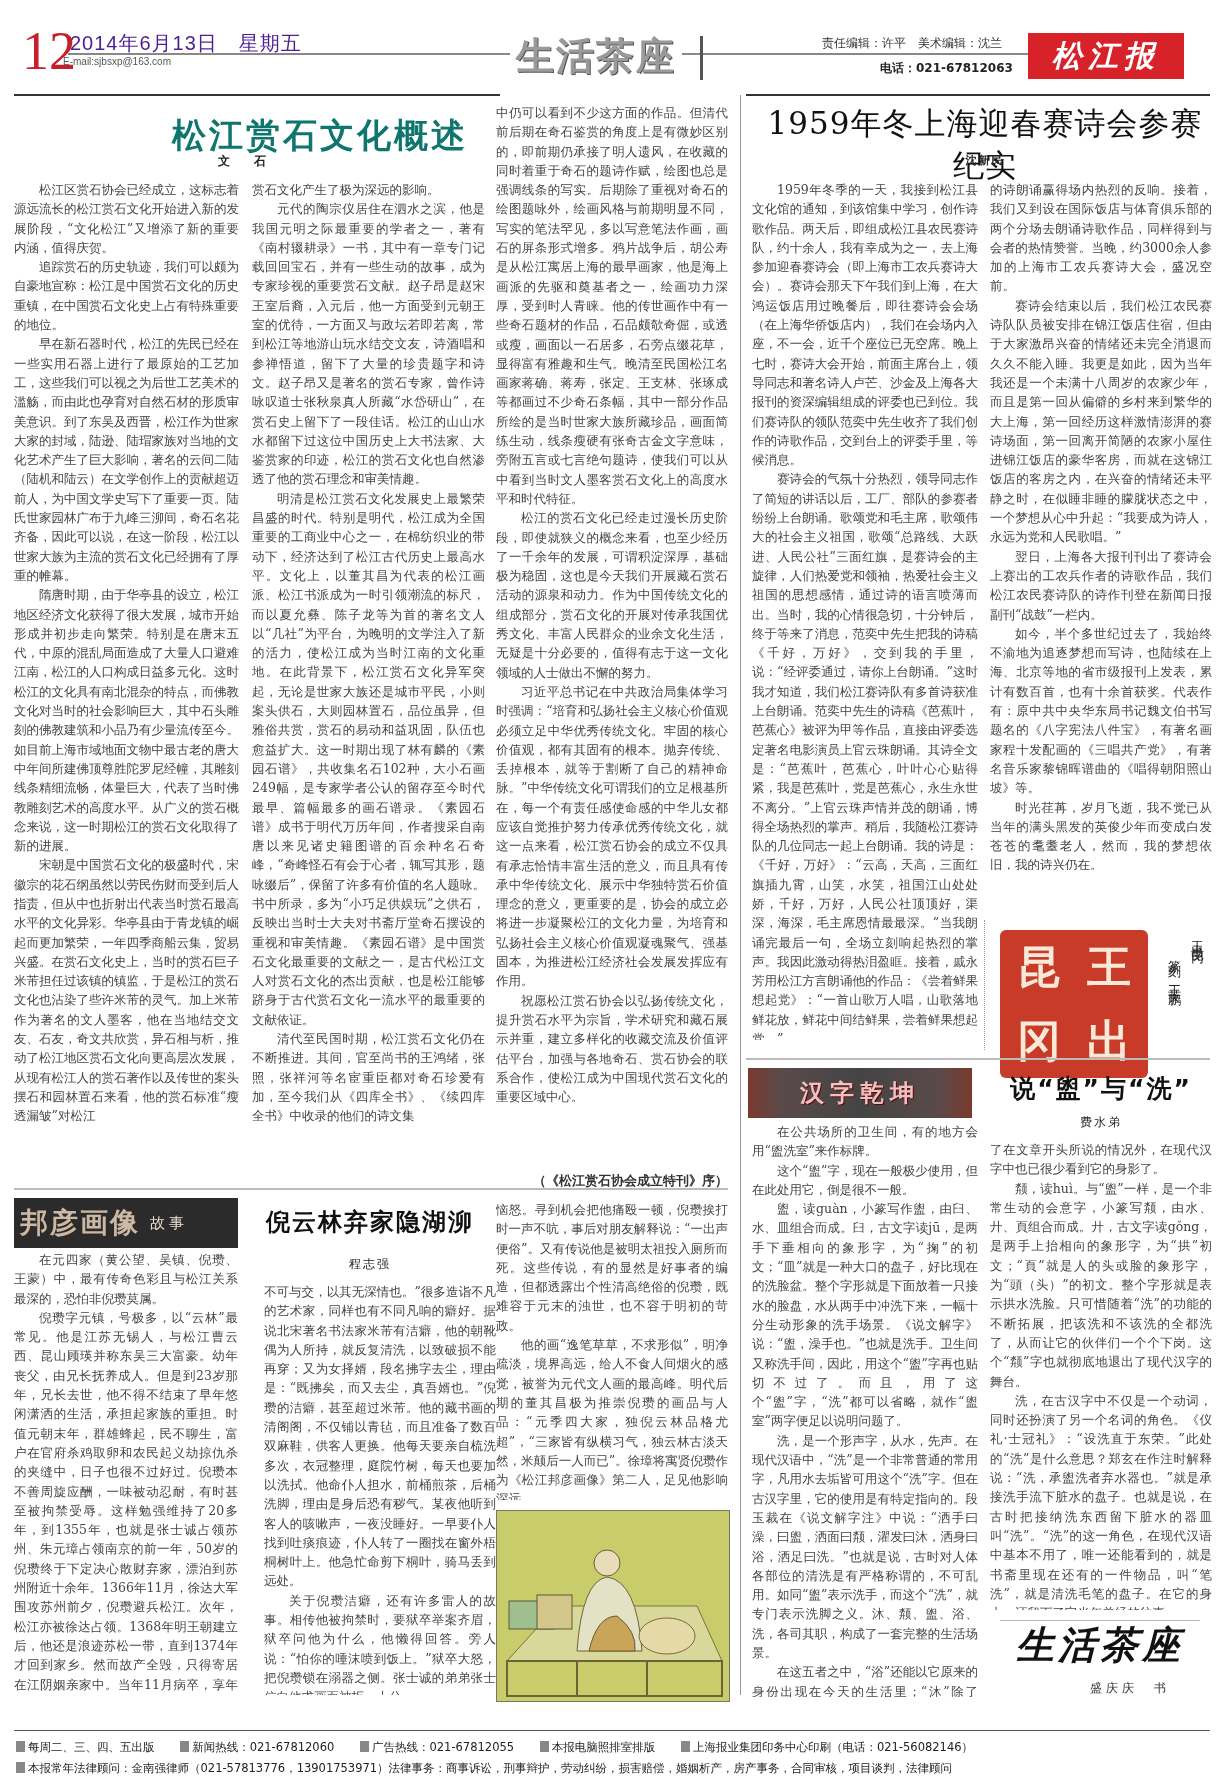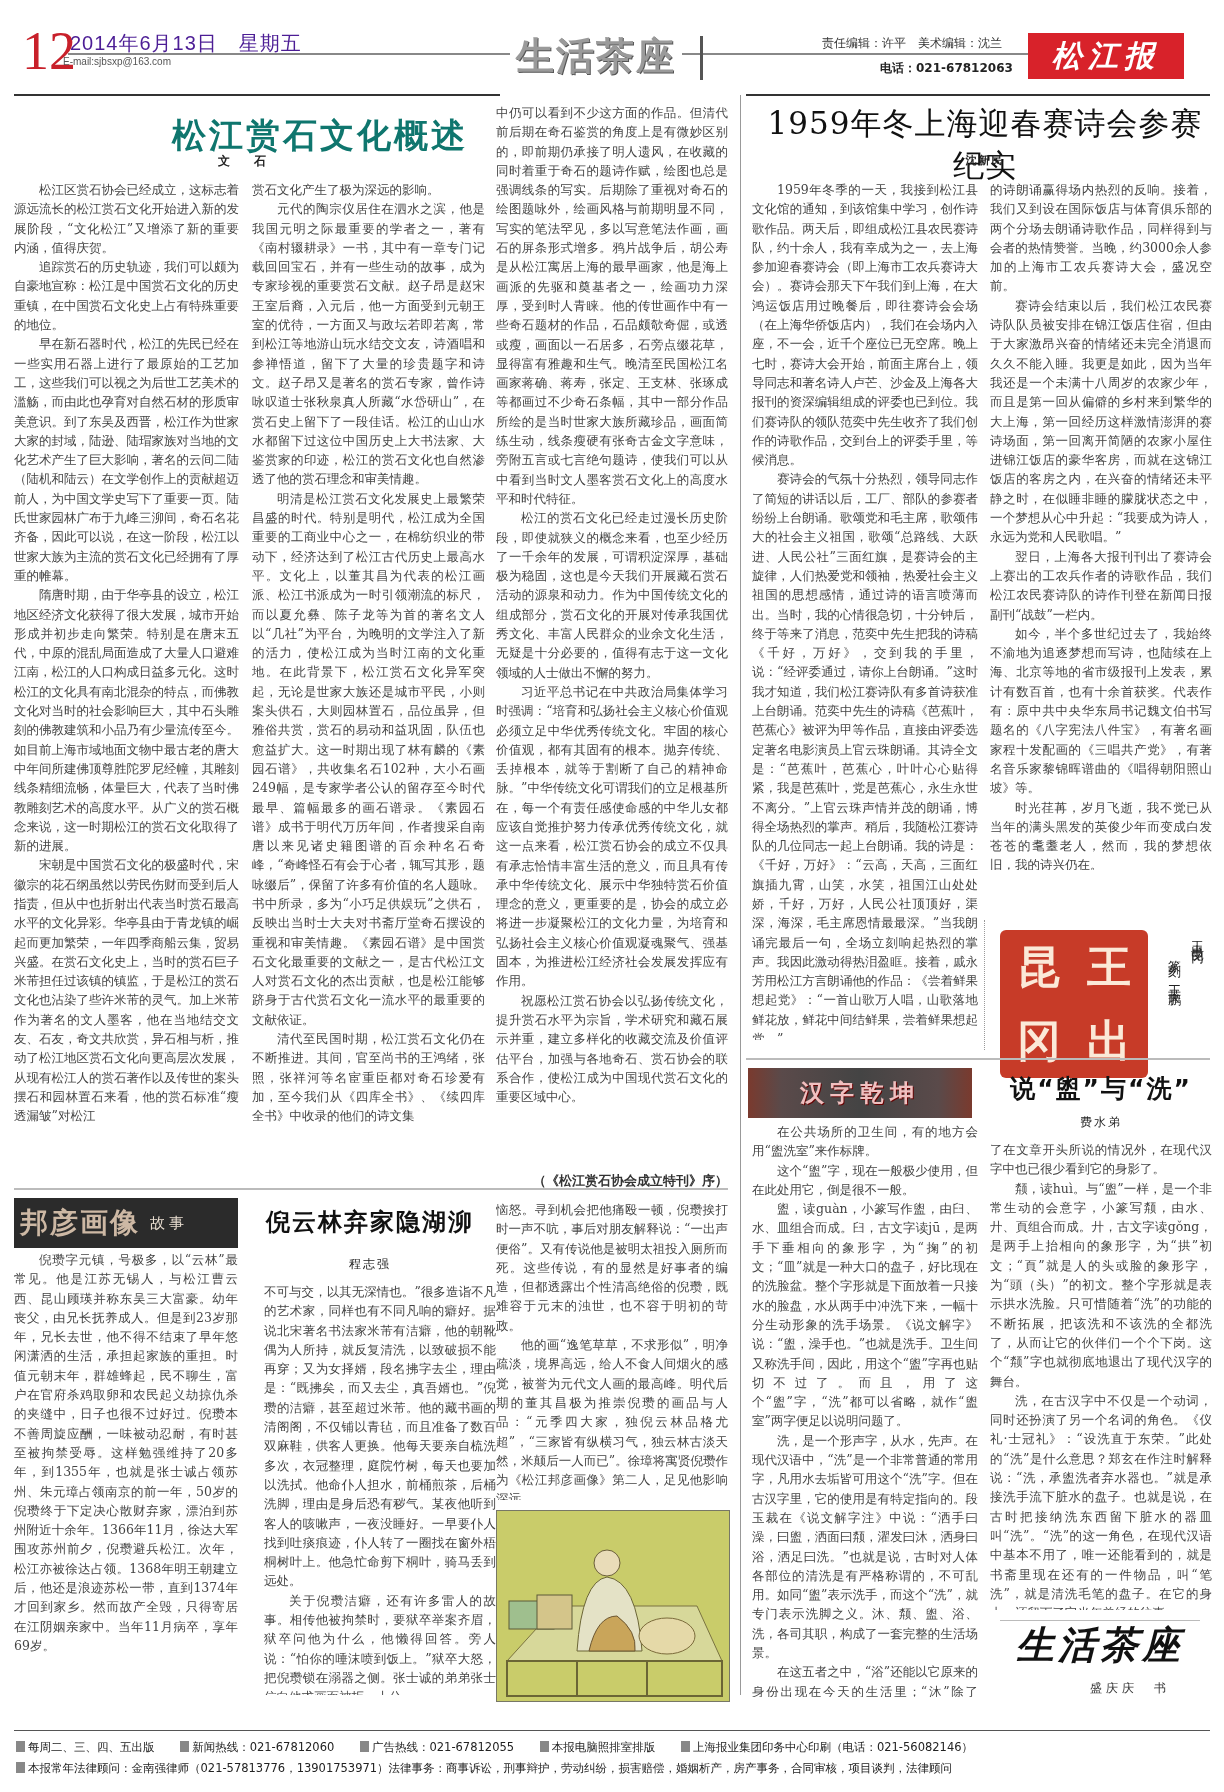--- a/index.html
+++ b/index.html
@@ -106,20 +106,21 @@
 <div class="abs rule-grey" style="left:14px;top:1188px;width:714px;"></div>
 <div class="abs rule-grey" style="left:746px;top:1058px;width:464px;"></div>
 
 <div class="abs banner-bx" style="left:14px;top:1198px;width:224px;height:50px;">
   <span style="font-size:28px;font-weight:bold;letter-spacing:2px;margin-left:6px;color:#cdb8a4;">邦彦画像</span>
   <span style="font-size:15px;margin-left:10px;color:#e8ddd0;letter-spacing:4px;">故事</span>
 </div>
 <h2 class="abs t3" style="left:250px;top:1206px;width:240px;">倪云林弃家隐湖泖</h2>
 <div class="abs byline" style="left:250px;top:1256px;width:240px;font-weight:normal;letter-spacing:2px;">程志强</div>
 <div class="abs col" style="left:14px;top:1250px;width:224px;height:445px;">
+  <p>在元四家（黄公望、吴镇、倪瓒、王蒙）中，最有传奇色彩且与松江关系最深的，恐怕非倪瓒莫属。</p>
   <p>倪瓒字元镇，号极多，以“云林”最常见。他是江苏无锡人，与松江曹云西、昆山顾瑛并称东吴三大富豪。幼年丧父，由兄长抚养成人。但是到23岁那年，兄长去世，他不得不结束了早年悠闲潇洒的生活，承担起家族的重担。时值元朝末年，群雄蜂起，民不聊生，富户在官府杀鸡取卵和农民起义劫掠仇杀的夹缝中，日子也很不过好过。倪瓒本不善周旋应酬，一味被动忍耐，有时甚至被拘禁受辱。这样勉强维持了20多年，到1355年，也就是张士诚占领苏州、朱元璋占领南京的前一年，50岁的倪瓒终于下定决心散财弃家，漂泊到苏州附近十余年。1366年11月，徐达大军围攻苏州前夕，倪瓒避兵松江。次年，松江亦被徐达占领。1368年明王朝建立后，他还是浪迹苏松一带，直到1374年才回到家乡。然而故产全毁，只得寄居在江阴姻亲家中。当年11月病卒，享年69岁。</p>
 
 </div>
 <div class="abs col" style="left:264px;top:1282px;width:232px;height:413px;">
   <p style="text-indent:0">不可与交，以其无深情也。”很多造诣不凡的艺术家，同样也有不同凡响的癖好。据说北宋著名书法家米芾有洁癖，他的朝靴偶为人所持，就反复清洗，以致破损不能再穿；又为女择婿，段名拂字去尘，理由是：“既拂矣，而又去尘，真吾婿也。”倪瓒的洁癖，甚至超过米芾。他的藏书画的清阁阁，不仅铺以青毡，而且准备了数百双麻鞋，供客人更换。他每天要亲自梳洗多次，衣冠整理，庭院竹树，每天也要加以洗拭。他命仆人担水，前桶煎茶，后桶洗脚，理由是身后恐有秽气。某夜他听到客人的咳嗽声，一夜没睡好。一早要仆人找到吐痰痕迹，仆人转了一圈找在窗外梧桐树叶上。他急忙命剪下桐叶，骑马丢到远处。</p>
   <p>关于倪瓒洁癖，还有许多雷人的故事。相传他被拘禁时，要狱卒举案齐眉，狱卒问他为什么，他懒得回答。旁人说：“怕你的唾沫喷到饭上。”狱卒大怒，把倪瓒锁在溺器之侧。张士诚的弟弟张士信向他求画而被拒，十分</p>
 </div>
 <div class="abs col" style="left:496px;top:1200px;width:232px;height:300px;">
   <p style="text-indent:0">恼怒。寻到机会把他痛殴一顿，倪瓒挨打时一声不吭，事后对朋友解释说：“一出声便俗”。又有传说他是被明太祖投入厕所而死。这些传说，有的显然是好事者的编造，但都透露出个性清高绝俗的倪瓒，既难容于元末的浊世，也不容于明初的苛政。</p>
   <p>他的画“逸笔草草，不求形似”，明净疏淡，境界高远，给人不食人间烟火的感觉，被誉为元代文人画的最高峰。明代后期的董其昌极为推崇倪瓒的画品与人品：“元季四大家，独倪云林品格尤超”，“三家皆有纵横习气，独云林古淡天然，米颠后一人而已”。徐璋将寓贤倪瓒作为《松江邦彦画像》第二人，足见他影响深远。</p>

